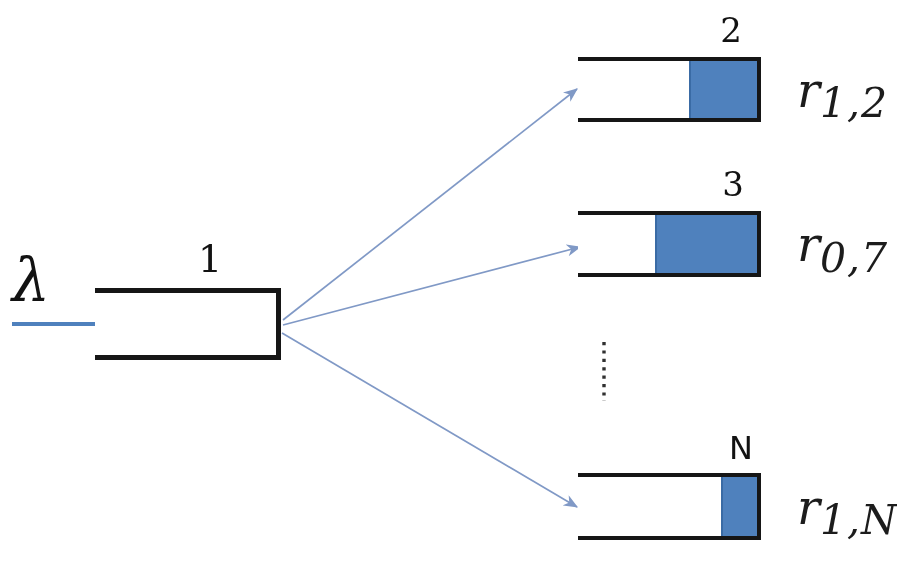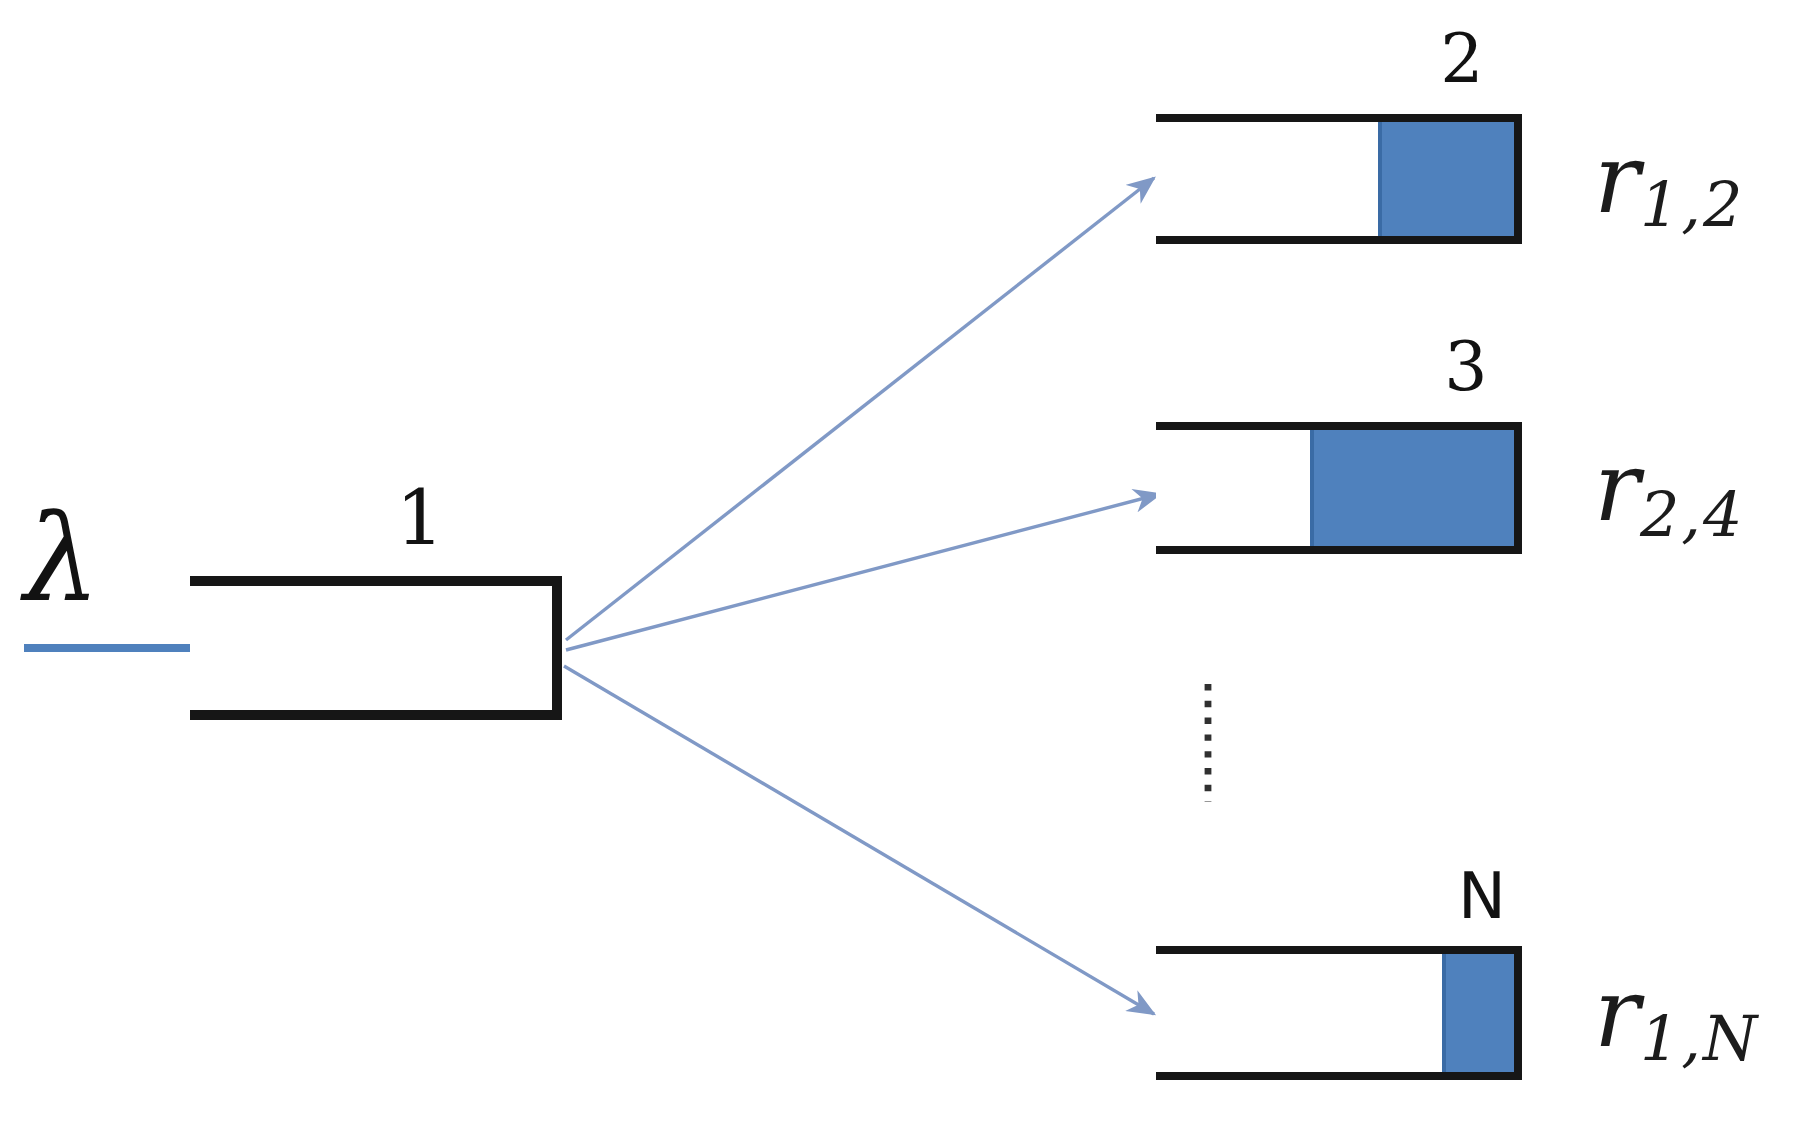--- a/index.html
+++ b/index.html
@@ -43,21 +43,21 @@
   .num-N{left:719px;top:432px;font-family:"DejaVu Sans",sans-serif;font-size:32px;}
   .lambda{
     position:absolute;left:12px;top:250px;
     font-style:italic;font-size:60px;line-height:1;color:#121212;
   }
   .rlabel{
     position:absolute;left:797px;display:flex;align-items:center;
     font-style:italic;color:#1c1c1c;
   }
   .rlabel .rbase{font-size:48px;line-height:1;}
-  .rlabel .rsub{font-size:31px;line-height:1;transform:translateY(14px);letter-spacing:1px;}
+  .rlabel .rsub{font-size:41px;line-height:1;transform:translateY(14px);letter-spacing:1px;}
   .rlabel-2{top:57px;height:65px;}
   .rlabel-3{top:211px;height:66px;}
   .rlabel-N{top:473px;height:67px;}
 </style>
 </head>
 <body>
 
 <div class="canvas">
 
   <svg class="arrows-layer" viewBox="0 0 897 566" xmlns="http://www.w3.org/2000/svg">
@@ -92,21 +92,21 @@
     <span class="rbase">r</span>
       <span class="rsub">1,2</span>
   </div>
 
   <div class="station-num num-3">3</div>
   <div class="queue queue-3">
     <div class="queue-fill" style="width: 57%;"></div>
   </div>
   <div class="rlabel rlabel-3">
     <span class="rbase">r</span>
-      <span class="rsub">2,4</span>
+      <span class="rsub">0,7</span>
   </div>
 
   <div class="station-num num-N">N</div>
   <div class="queue queue-N">
     <div class="queue-fill" style="width: 20%;"></div>
   </div>
   <div class="rlabel rlabel-N">
     <span class="rbase">r</span>
       <span class="rsub">1,N</span>
   </div>

